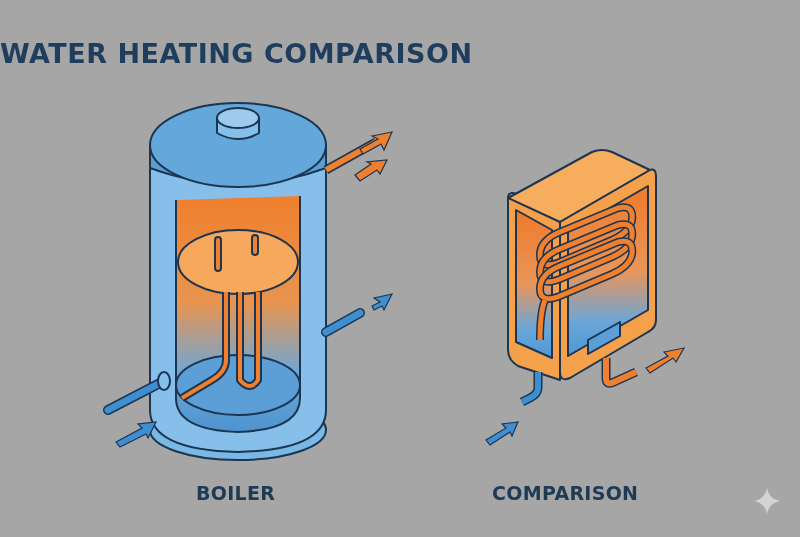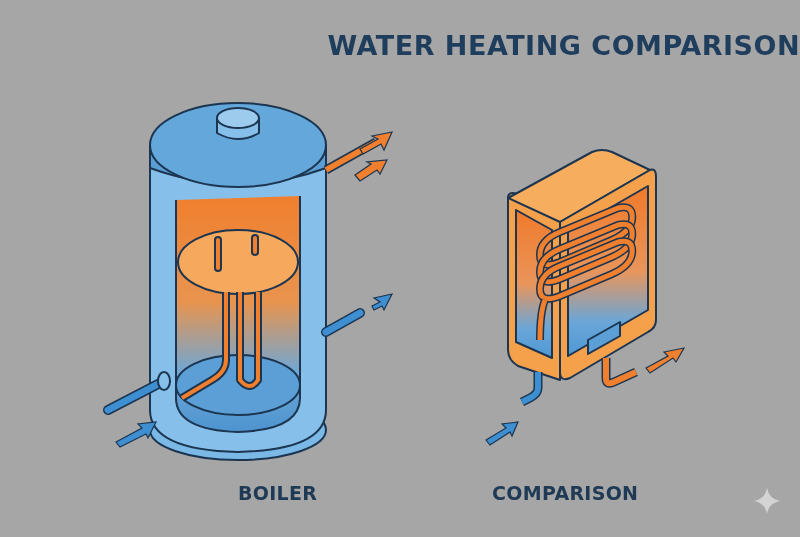--- a/index.html
+++ b/index.html
@@ -1,19 +1,19 @@
 <!DOCTYPE html>
 <html><head>
 <meta charset="utf-8">
 <style>
   html,body{margin:0;padding:0;}
   body{width:800px;height:537px;background:#a6a6a6;position:relative;overflow:hidden;font-family:"DejaVu Sans","Liberation Sans",sans-serif;}
-  .title{position:absolute;top:30px;left:0;width:800px;text-align:right;font-size:27px;font-weight:bold;color:#1f3d5c;letter-spacing:0.5px;}
+  .title{position:absolute;top:38px;left:0;width:800px;text-align:left;font-size:27px;font-weight:bold;color:#1f3d5c;letter-spacing:0.5px;}
   .label{position:absolute;top:482px;font-size:19px;font-weight:bold;color:#1f3a55;letter-spacing:0.3px;}
-  .lbl-boiler{left:196px;margin-left:42px;}
+  .lbl-boiler{left:196px;}
   .lbl-thermo{left:492px;}
   svg.illus{position:absolute;left:0;top:0;}
   .sparkle{position:absolute;left:752px;top:486px;width:30px;height:30px;}
 </style>
 </head>
 <body>
 
 <div class="title">WATER HEATING COMPARISON</div>
 
 <svg class="illus" width="800" height="537" viewBox="0 0 800 537">

